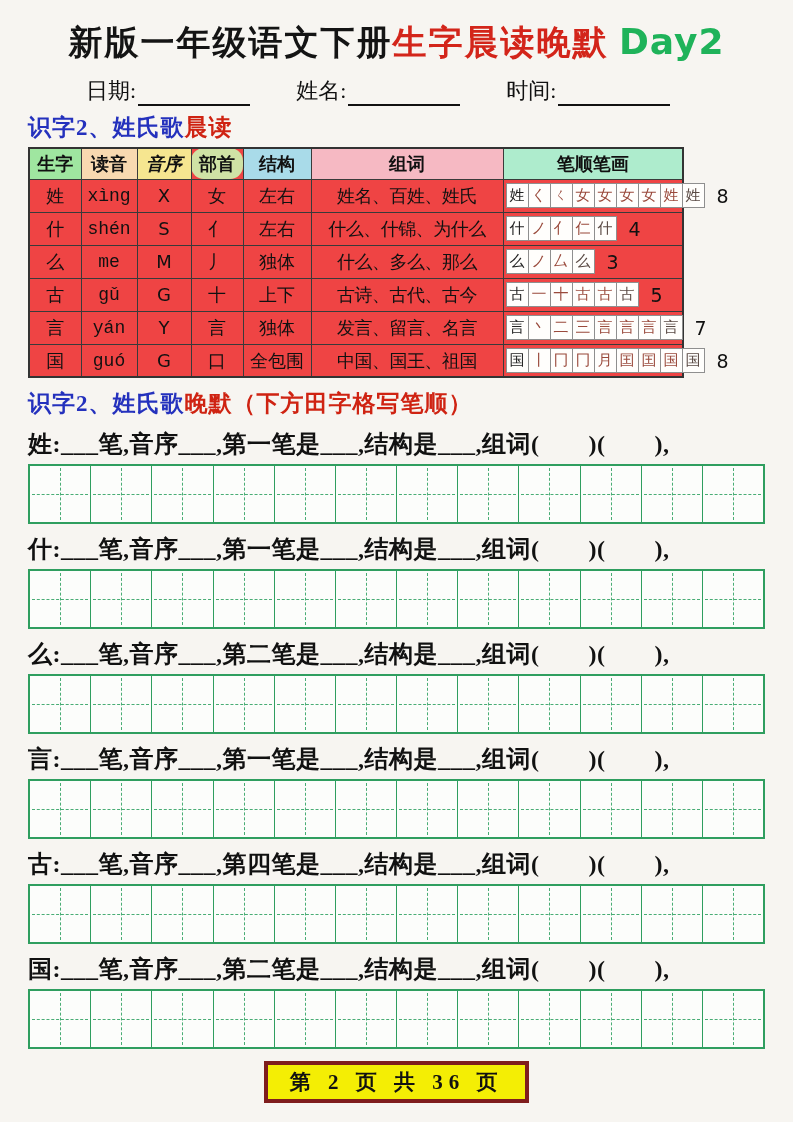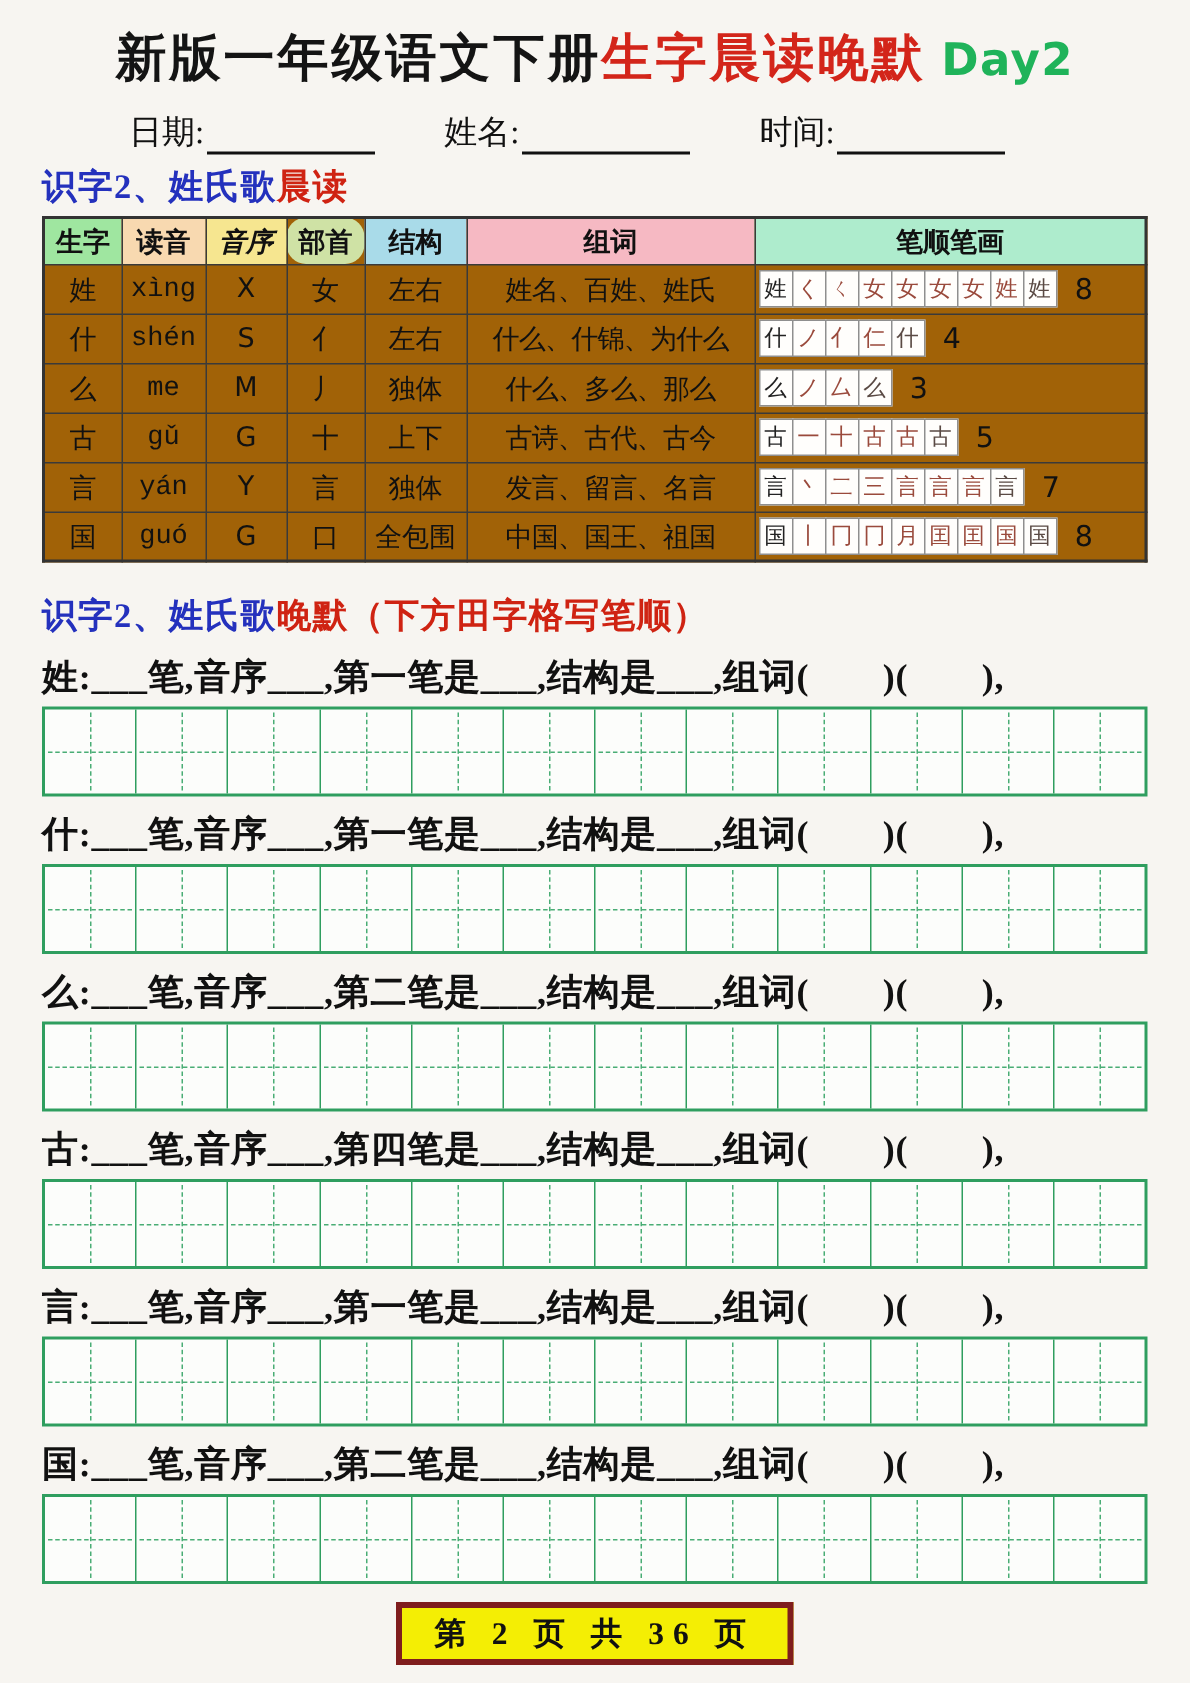--- a/index.html
+++ b/index.html
@@ -9,34 +9,34 @@
     font-family:"Liberation Serif", serif;
     color:#111;
     overflow:hidden;
   }
   .page { padding:20px 28px 0 28px; }
 
   
   .title { text-align:center; font-size:34px; font-weight:bold; letter-spacing:2px; line-height:1.2; }
   .title .t-black { color:#141414; }
   .title .t-red   { color:#d3251a;text-align:center; }
-  .title .t-green { color:#1fb35a; font-family:"DejaVu Sans", sans-serif; font-size:30px; letter-spacing:1px; }
+  .title .t-green { color:#1fb35a; font-family:"DejaVu Sans", sans-serif; font-size:36px; letter-spacing:1px; }
 
   
   .meta { display:flex; margin:12px 0 6px 58px; font-size:22px; font-weight:normal; }
   .meta .field { display:flex; align-items:flex-end; margin-right:46px; }
   .meta .blank { display:inline-block; width:112px; border-bottom:2px solid #111; height:24px; margin-left:2px; }
 
   
   .sec-title { font-size:23px; font-weight:bold; margin:6px 0 4px 0; letter-spacing:1px; }
   .sec-blue { color:#2431bd; }
   .sec-red  { color:#cf2312; }
 
   
-  table.char-table { width:737px; border-collapse:collapse; border:2px solid #333; background:#a16207; table-layout:fixed; }
+  table.char-table { width:656px; border-collapse:collapse; border:2px solid #333; background:#ef4444; table-layout:fixed; }
   .char-table th { border:1px solid #3a3a3a; font-size:18px; font-weight:bold; padding:3px 0; }
   .char-table td { border:1px solid #3a3a3a; text-align:center; height:33px; font-size:18px; padding:0 2px; }
   .col-char{width:52px;} .col-pinyin{width:56px;} .col-initial{width:54px;} .col-radical{width:52px;}
   .col-struct{width:68px;} .col-words{width:192px;} .col-strokes{width:auto;}
   .cell-pinyin { font-family:Liberation Mono, monospace; font-size:16px; }
   .cell-initial{ font-family:"DejaVu Sans", sans-serif; font-size:16px; }
   .cell-words  { font-size:16.5px; letter-spacing:-0.5px; }
   .cell-strokes{ text-align:left !important; padding:2px 3px !important; white-space:nowrap; }
   .sbox-row { display:inline-flex; vertical-align:middle; }
   .sbox { width:23px; height:25px; border:1px solid #8f8f8f; margin-left:-1px;
@@ -207,21 +207,21 @@
               <span class="sbox">月</span>
               <span class="sbox">囯</span>
               <span class="sbox">囯</span>
               <span class="sbox">国</span>
               <span class="sbox last">国</span>
             </span><span class="scount">8</span></td>
         </tr>
       </tbody>
   </table>
 
-  <div class="sec-title" style="margin-top:20px;">
+  <div class="sec-title" style="margin-top:10px;">
     <span class="sec-blue">识字2、姓氏歌</span><span class="sec-red">晚默（下方田字格写笔顺）</span>
   </div>
 
   <div id="practice-area">
       <div>
         <div class="p-line">姓:___笔,音序___,第一笔是___,结构是___,组词(　　)(　　),</div>
         <div class="tz-row">
           <div class="tz-cell"></div>
           <div class="tz-cell"></div>
           <div class="tz-cell"></div>
@@ -264,38 +264,38 @@
           <div class="tz-cell"></div>
           <div class="tz-cell"></div>
           <div class="tz-cell"></div>
           <div class="tz-cell"></div>
           <div class="tz-cell"></div>
           <div class="tz-cell"></div>
           <div class="tz-cell"></div>
         </div>
       </div>
       <div>
+        <div class="p-line">言:___笔,音序___,第一笔是___,结构是___,组词(　　)(　　),</div>
+        <div class="tz-row">
+          <div class="tz-cell"></div>
+          <div class="tz-cell"></div>
+          <div class="tz-cell"></div>
+          <div class="tz-cell"></div>
+          <div class="tz-cell"></div>
+          <div class="tz-cell"></div>
+          <div class="tz-cell"></div>
+          <div class="tz-cell"></div>
+          <div class="tz-cell"></div>
+          <div class="tz-cell"></div>
+          <div class="tz-cell"></div>
+          <div class="tz-cell"></div>
+        </div>
+      </div>
+      <div>
         <div class="p-line">古:___笔,音序___,第四笔是___,结构是___,组词(　　)(　　),</div>
-        <div class="tz-row">
-          <div class="tz-cell"></div>
-          <div class="tz-cell"></div>
-          <div class="tz-cell"></div>
-          <div class="tz-cell"></div>
-          <div class="tz-cell"></div>
-          <div class="tz-cell"></div>
-          <div class="tz-cell"></div>
-          <div class="tz-cell"></div>
-          <div class="tz-cell"></div>
-          <div class="tz-cell"></div>
-          <div class="tz-cell"></div>
-          <div class="tz-cell"></div>
-        </div>
-      </div>
-      <div>
-        <div class="p-line">言:___笔,音序___,第一笔是___,结构是___,组词(　　)(　　),</div>
         <div class="tz-row">
           <div class="tz-cell"></div>
           <div class="tz-cell"></div>
           <div class="tz-cell"></div>
           <div class="tz-cell"></div>
           <div class="tz-cell"></div>
           <div class="tz-cell"></div>
           <div class="tz-cell"></div>
           <div class="tz-cell"></div>
           <div class="tz-cell"></div>

